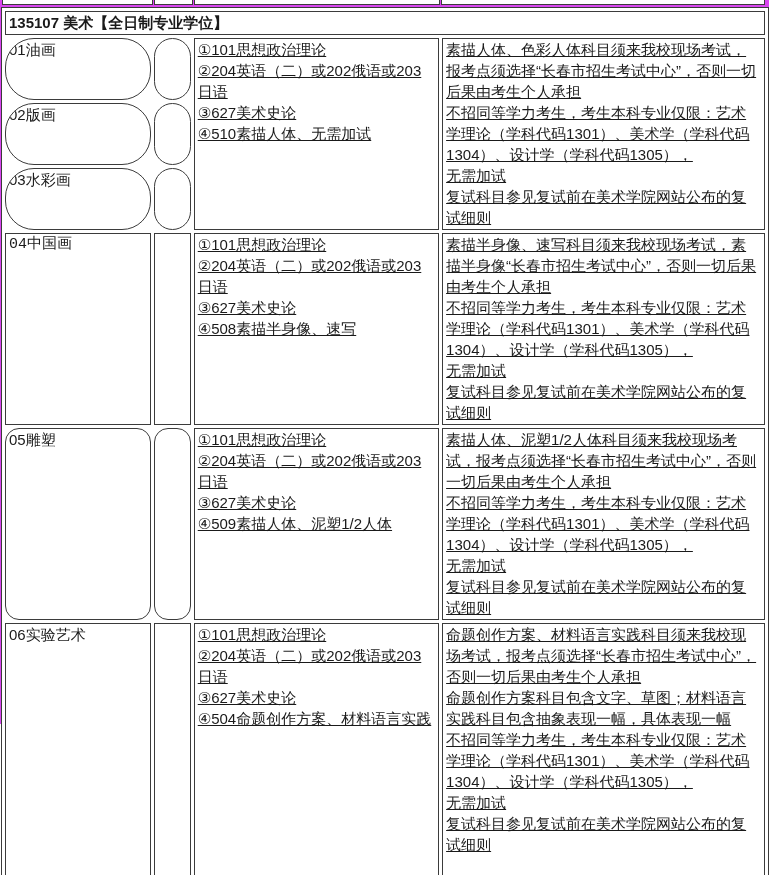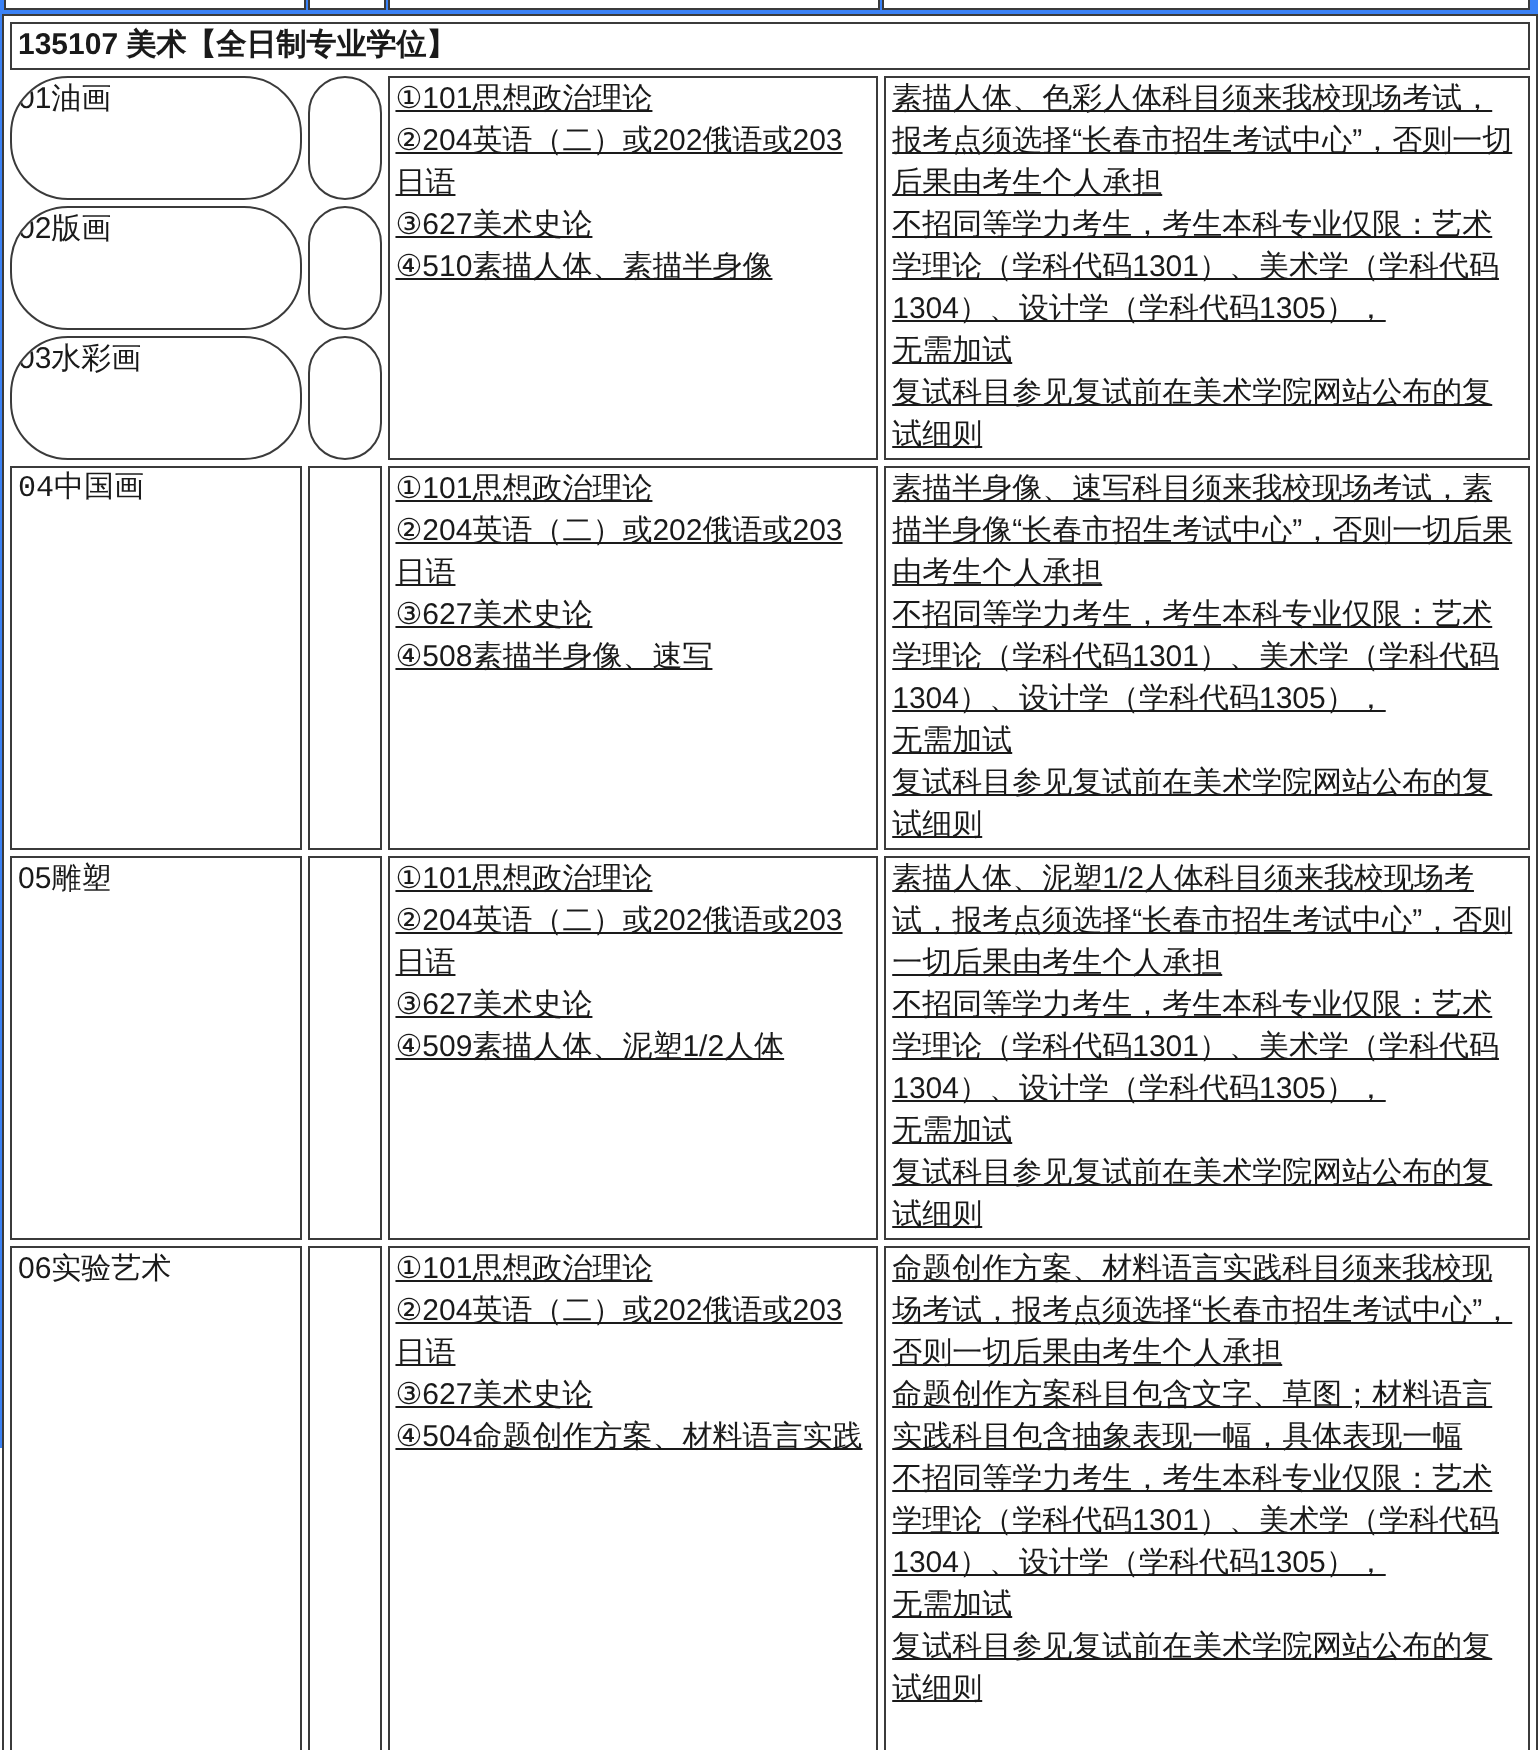--- a/index.html
+++ b/index.html
@@ -2,21 +2,21 @@
 <html><head>
 <meta charset="utf-8">
 <style>
   html,body{margin:0;padding:0;background:#ffffff;}
   body{
     width:769px;height:875px;overflow:hidden;
     font-family:"Liberation Sans","DejaVu Sans",sans-serif;
     color:#1a1a1a;
     -webkit-font-smoothing:antialiased;
   }
-  .page{position:relative;width:769px;height:724px;background:#3b82f6;}
+  .page{position:relative;width:769px;height:724px;background:#d946ef;}
 
   
   .sliver{position:absolute;left:0;top:0;width:769px;height:5px;}
   .sliver .scell{
     position:absolute;top:-2px;height:6px;
     border-left:1px solid #3b3b3b;border-right:1px solid #3b3b3b;border-bottom:1px solid #3b3b3b;
     background:#fff;
   }
   .sliver .s1{left:2px;width:149px;}
   .sliver .s2{left:154px;width:37px;}
@@ -46,21 +46,21 @@
     height:22px;
     line-height:20px;
     white-space:nowrap;
   }
   .col-program{width:147px;}
   .col-empty{width:37px;}
   .col-subjects{width:247px;}
   .col-notes{width:325px;}
   .h60{height:61px;border-radius:29px;}
   .h192{height:192px;font-family:Liberation Mono, monospace;}
-  .h191{height:191px;}
+  .h191{height:191px;border-radius:14px;}
   .h254{height:254px;}
   .line,.para{margin:0;padding:0;text-decoration:underline;}
 </style>
 </head>
 <body>
 
 <div class="page">
 
   <div class="sliver">
     <div class="scell s1"></div>
@@ -82,21 +82,21 @@
       <td colspan="4" class="header-cell">135107 美术【全日制专业学位】</td>
     </tr>
 
     <tr>
       <td class="h60">01油画</td>
       <td class="h60"></td>
       <td rowspan="3">
         <div class="line">①101思想政治理论</div>
         <div class="line">②204英语（二）或202俄语或203日语</div>
         <div class="line">③627美术史论</div>
-        <div class="line">④510素描人体、素描半身像</div>
+        <div class="line">④510素描人体、无需加试</div>
       </td>
       <td rowspan="3">
         <div class="para">素描人体、色彩人体科目须来我校现场考试，报考点须选择“长春市招生考试中心”，否则一切后果由考生个人承担</div>
         <div class="para">不招同等学力考生，考生本科专业仅限：艺术学理论（学科代码1301）、美术学（学科代码1304）、设计学（学科代码1305），</div>
         <div class="para">无需加试</div>
         <div class="para">复试科目参见复试前在美术学院网站公布的复试细则</div>
       </td>
     </tr>
     <tr>
       <td class="h60">02版画</td>

